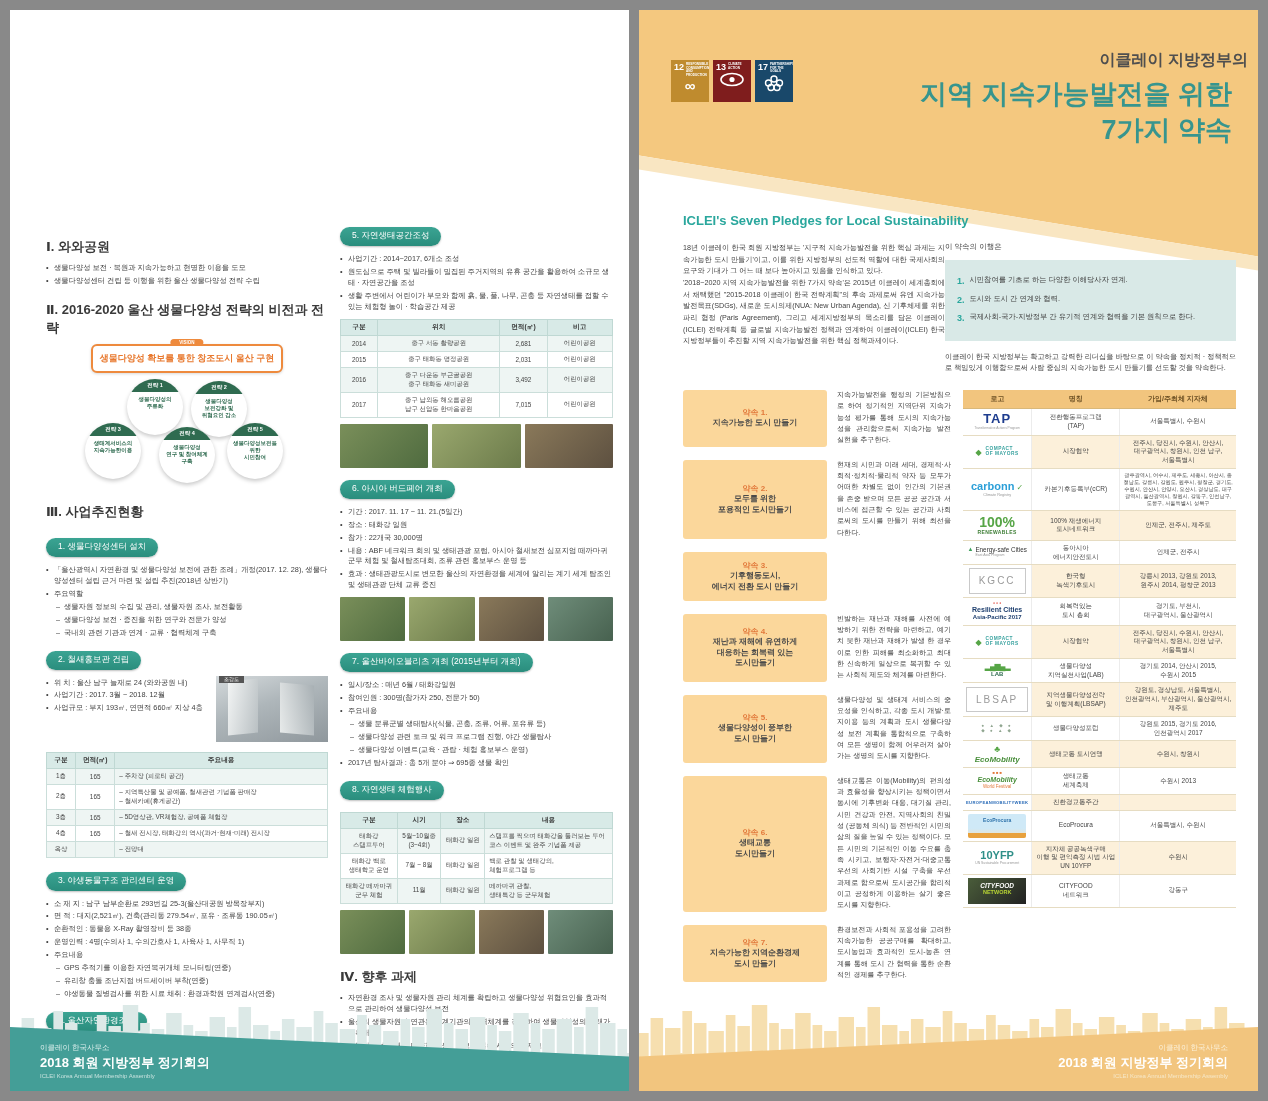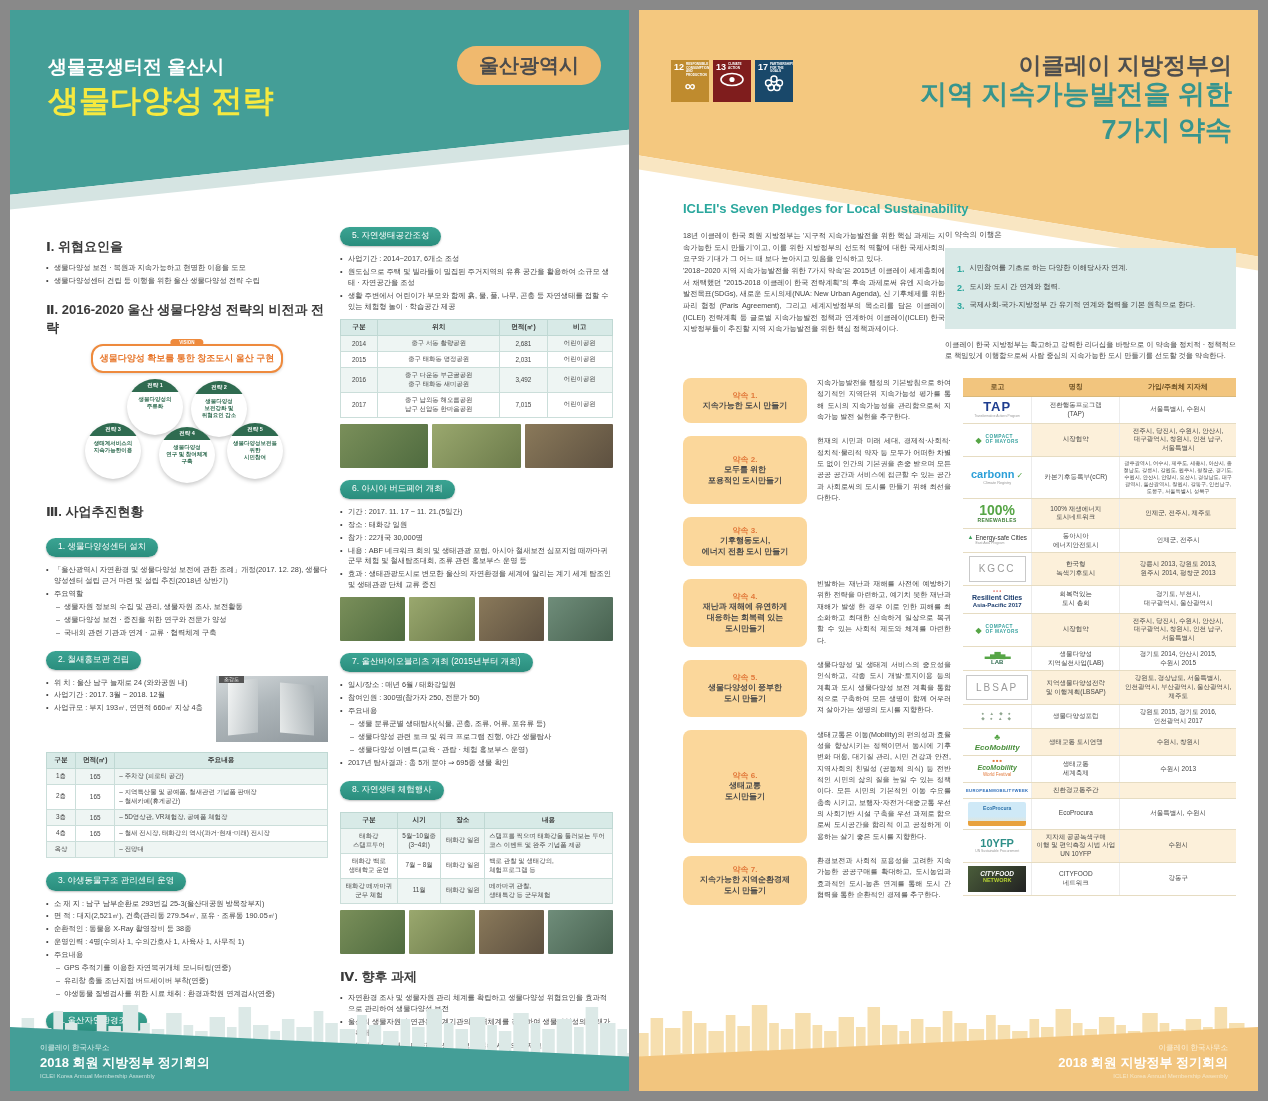--- a/index.html
+++ b/index.html
@@ -27,21 +27,21 @@
   .rsec{font-size:13px;font-weight:bold;color:#3A3A3A;margin:14px 0 7px;}
   .pill{display:inline-block;background:linear-gradient(180deg,#3BA493,#2A8D7D);color:#fff;
       font-weight:normal;font-size:8.5px;padding:3px 12px 4px;border-radius:10px;
       margin:10px 0 6px;box-shadow:0 1px 2px rgba(0,0,0,.25);}
   .b1{display:flex;font-size:7.3px;color:#3F3F3F;line-height:1.5;margin:2px 0;}
   .b1 .mk{width:8px;flex:none;}
   .b2{padding-left:10px;}
   .bt{flex:1;}
 
   
-  .vision{border:2px solid #EE8A3D;border-radius:12px;background:#fff;color:#E8792F;
+  .vision{border:2px solid #EE8A3D;border-radius:6px;background:#fff;color:#E8792F;
       font-weight:bold;font-size:9px;text-align:center;padding:6px 4px;width:180px;
       margin:0 auto 4px;position:relative;box-shadow:0 1px 3px rgba(0,0,0,.15);}
   .vtab{position:absolute;top:-7px;left:50%;transform:translateX(-50%);background:#EE8A3D;
       color:#fff;font-size:4.5px;font-weight:bold;padding:1px 9px;border-radius:6px;}
   .stratwrap{position:relative;height:110px;width:240px;margin:6px auto 0;}
   .scircle{position:absolute;width:56px;height:56px;border-radius:50%;background:#fff;
       box-shadow:0 2px 4px rgba(0,0,0,.22);overflow:hidden;text-align:center;}
   .scap{background:#2F6B50;color:#fff;font-size:5.5px;font-weight:bold;height:13px;
       padding-top:3px;box-sizing:border-box;}
   .slabel{font-size:5.5px;color:#2F6B50;font-weight:bold;line-height:1.25;padding-top:4px;
@@ -89,41 +89,41 @@
   .rhead-tan{position:absolute;inset:0;background:#F4C87F;
       clip-path:polygon(0 0,100% 0,100% 88%,0 52%);}
   .rhead-stripe{position:absolute;inset:0;background:#F9E6C2;
       clip-path:polygon(0 52%,100% 88%,100% 93%,0 57%);}
   .sdgrow{position:absolute;left:32px;top:50px;display:flex;gap:4px;}
   .sdg{width:38px;height:42px;color:#fff;padding:3px;box-sizing:border-box;overflow:hidden;}
   .sdgtop{display:flex;align-items:flex-start;}
   .sdgnum{font-size:9px;font-weight:bold;line-height:1;}
   .sdglbl{font-size:3.1px;font-weight:bold;line-height:1.2;margin-left:2px;text-transform:uppercase;}
   .sdgglyph{text-align:center;font-size:15px;line-height:1.1;font-weight:bold;}
-  .rh-small{position:absolute;right:26px;top:40px;color:#4F4F4F;font-weight:bold;font-size:23px;}
+  .rh-small{position:absolute;right:10px;top:40px;color:#4F4F4F;font-weight:bold;font-size:16px;}
   .rh-line{position:absolute;right:26px;color:#37958E;font-weight:bold;font-size:27px;}
   #rhl1{top:66px;}
   #rhl2{top:102px;}
 
-  .rbody{position:absolute;left:44px;right:22px;top:191px;}
+  .rbody{position:absolute;left:44px;right:22px;top:203px;}
   .rheading{font-size:13px;font-weight:bold;color:#2AA79D;margin-bottom:14px;}
   .introflex{display:flex;}
   .intro-para{width:262px;font-size:7.2px;color:#3F3F3F;line-height:1.62;text-align:justify;
       white-space:pre-line;flex:none;}
   .intro-right{flex:1;}
   .plabel{font-size:7.5px;color:#444;margin-bottom:8px;}
   .pbox{background:#D9E9E7;padding:10px 12px;}
   .principle{display:flex;font-size:7.3px;color:#3F3F3F;line-height:1.5;margin:5px 0;}
   .pnum{color:#2AA79D;font-weight:bold;font-size:9px;margin-right:5px;flex:none;}
   .closing{margin-top:10px;font-size:7.2px;color:#3F3F3F;line-height:1.62;text-align:justify;}
 
   .rmain{display:flex;gap:12px;margin-top:16px;}
   .pledges{width:268px;flex:none;}
   .pledge{display:flex;margin-bottom:13px;}
-  .pboxo{width:122px;background:#FBD79B;border-radius:8px;padding:8px 1px;text-align:center;
+  .pboxo{width:122px;background:#FBD79B;border-radius:3px;padding:8px 11px;text-align:center;
       display:flex;flex-direction:column;justify-content:center;flex:none;margin-right:10px;}
   .pno{color:#E2793B;font-weight:bold;font-size:8px;}
   .pname{color:#4A4A4A;font-weight:bold;font-size:8px;line-height:1.35;white-space:pre-line;}
   .pdesc{flex:1;font-size:7.1px;line-height:1.6;color:#3F3F3F;text-align:justify;}
 
   .rtbl{width:100%;border-collapse:collapse;font-size:6.5px;color:#444;}
   .rtbl th{background:#F2C57E;color:#6B4F23;font-weight:bold;font-size:7px;padding:4px 2px;
       border-bottom:1px solid #D9B87A;text-align:center;}
   .rtbl td{border-bottom:1px solid #E6DCC2;border-left:1px solid #ECECEC;padding:3px 3px;
       text-align:center;vertical-align:middle;white-space:pre-line;line-height:1.35;}
@@ -171,30 +171,23 @@
   .lg-yfp .l2{font-size:3.4px;color:#999;}
   .lg-cityfood{display:block;width:58px;height:26px;margin:0 auto;text-align:center;padding-top:4px;
       box-sizing:border-box;background:linear-gradient(135deg,#4A5D3A,#222);}
   .lg-cityfood .l1{color:#fff;font-size:6.5px;font-weight:bold;font-style:italic;}
   .lg-cityfood .l2{color:#B7D334;font-size:5.5px;font-weight:bold;}
 </style>
 </head>
 <body>
 
 <div class="poster" id="posterL">
-  <div class="lhead">
-    <div class="lhead-teal"></div>
-    <div class="lhead-stripe"></div>
-    <div class="lsub">생물공생터전 울산시</div>
-    <div class="ltitle">생물다양성 전략</div>
-    <div class="lbadge">울산광역시</div>
-  </div>
 
   <div class="col" id="lcol1">
-    <div class="rsec">Ⅰ. 위협요인을</div>
+    <div class="rsec">Ⅰ. 와와공원</div>
     <div id="l-s1">
         <div class="b1">
           <span class="mk">•</span>
           <span class="bt">생물다양성 보전 · 복원과 지속가능하고 현명한 이용을 도모</span>
         </div>
         <div class="b1">
           <span class="mk">•</span>
           <span class="bt">생물다양성센터 건립 등 이행을 위한 울산 생물다양성 전략 수립</span>
         </div>
       </div>

